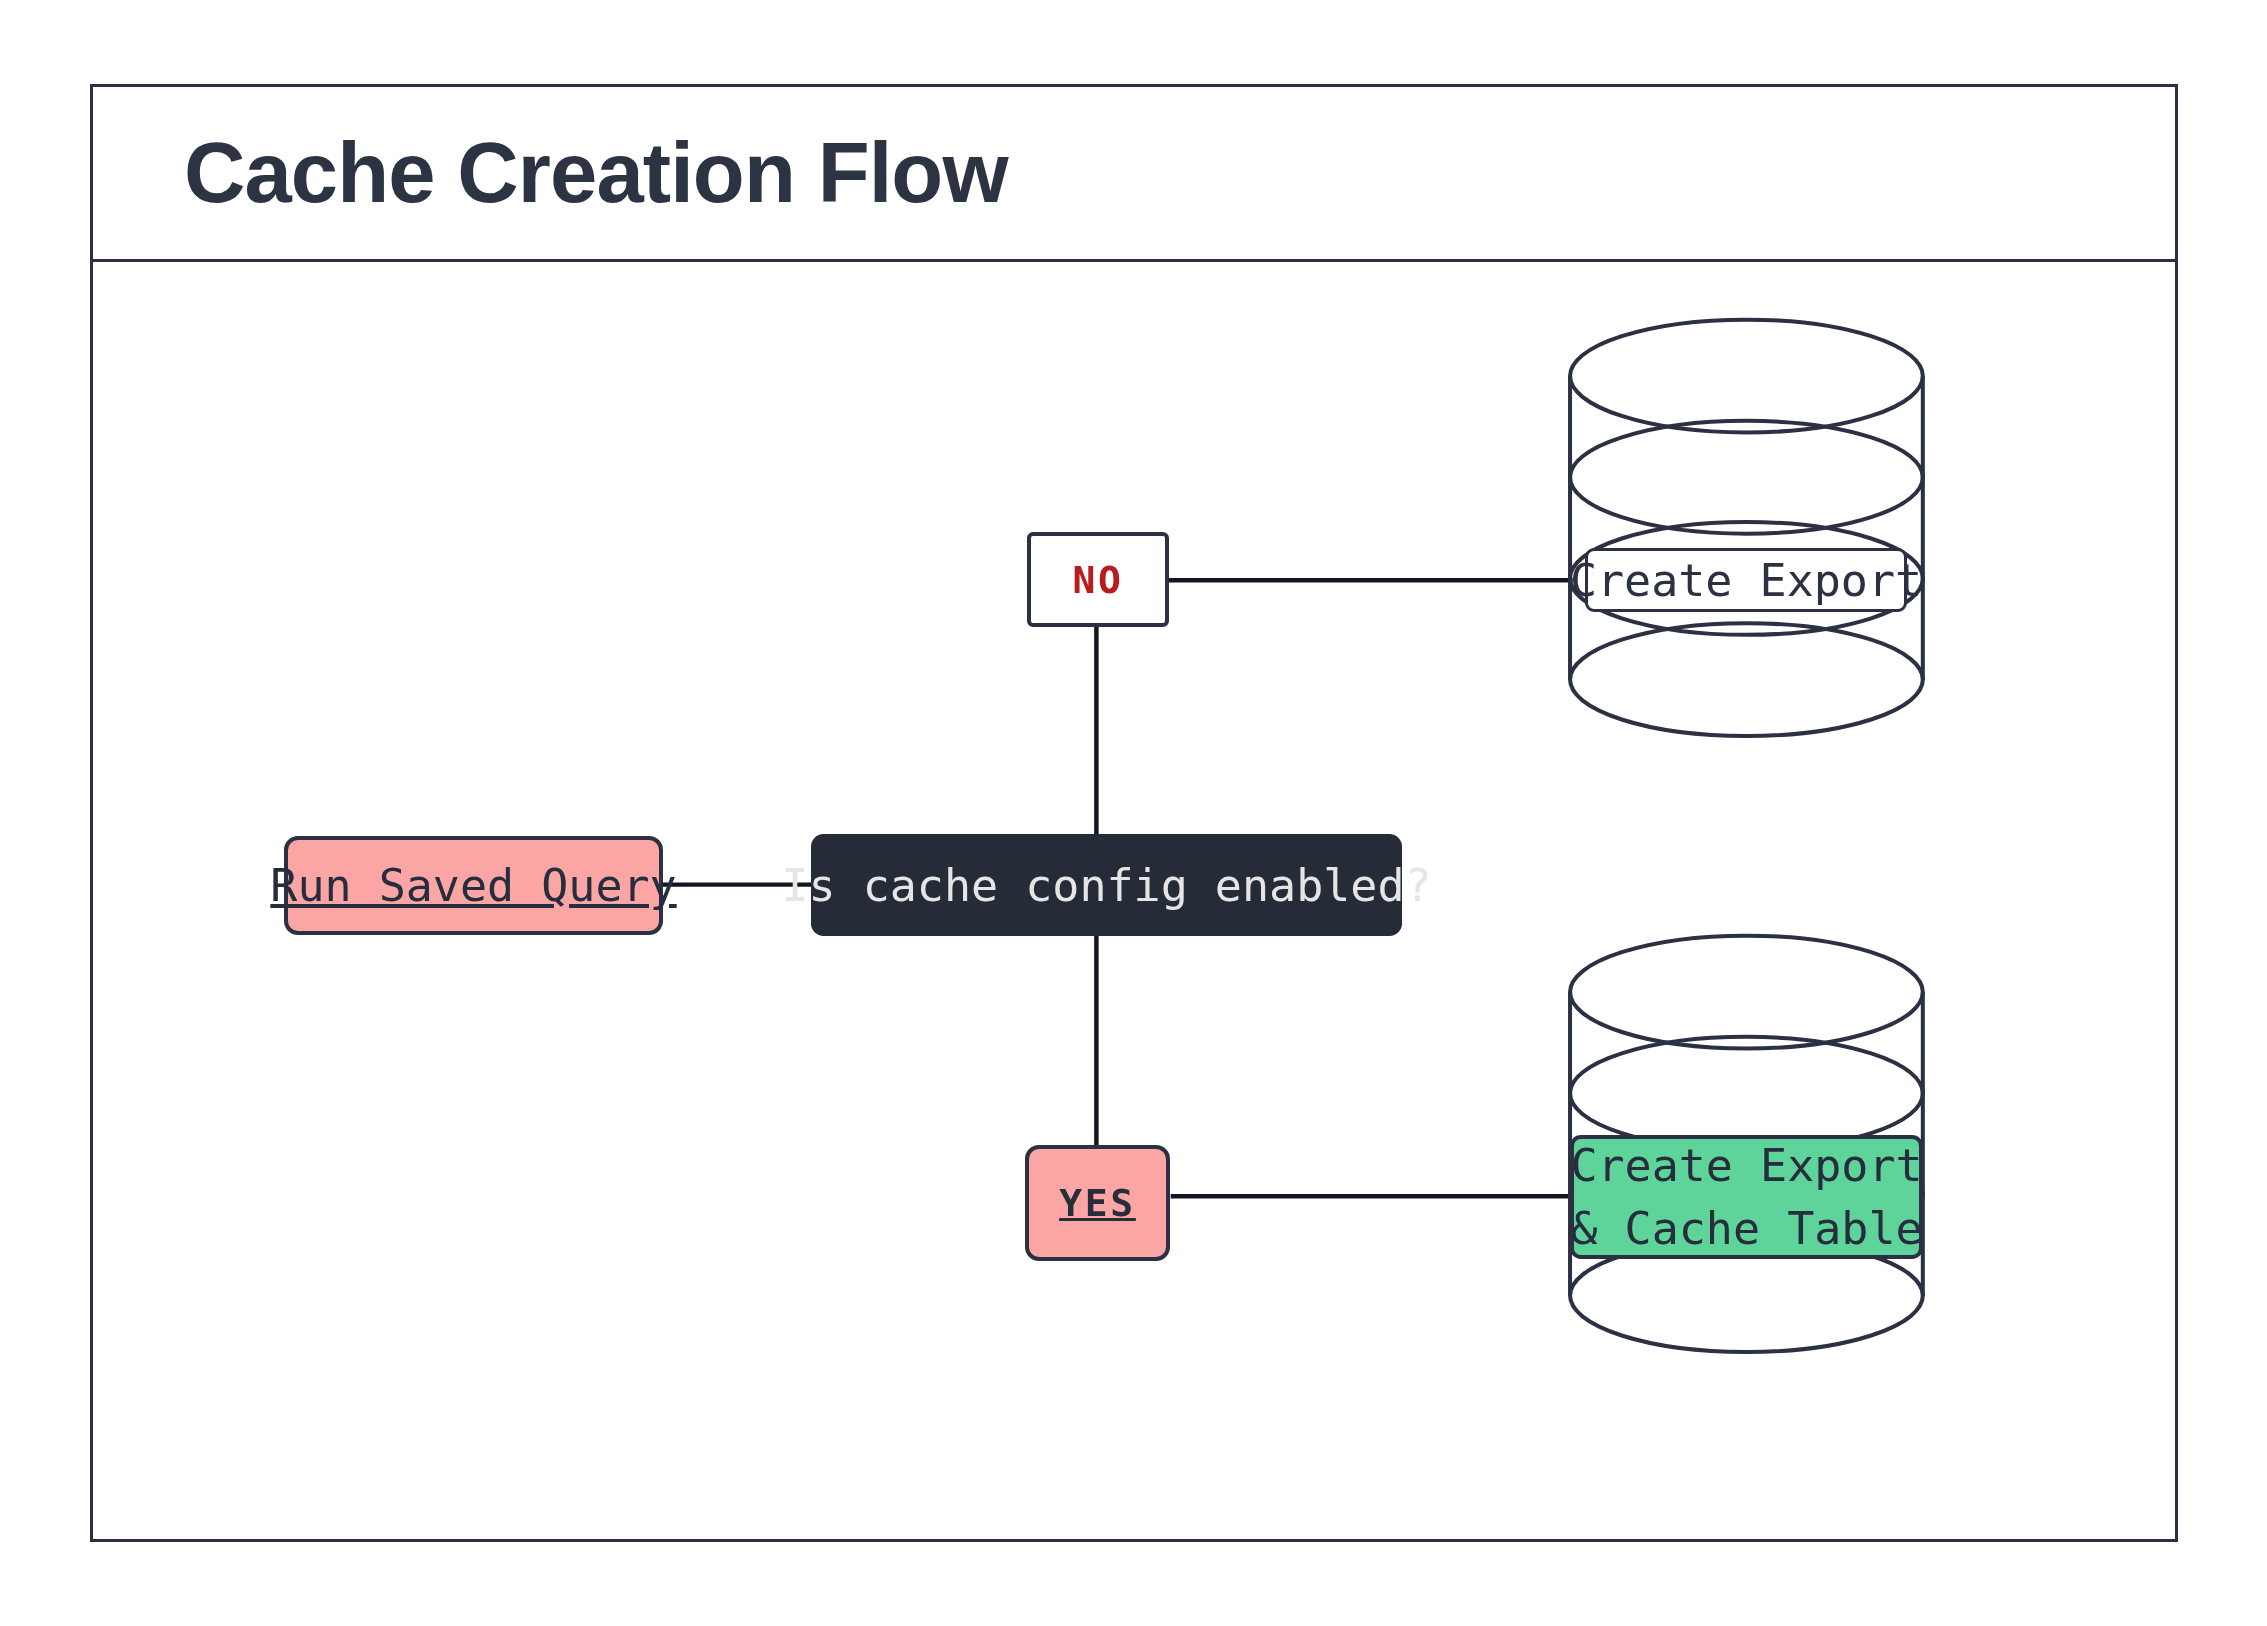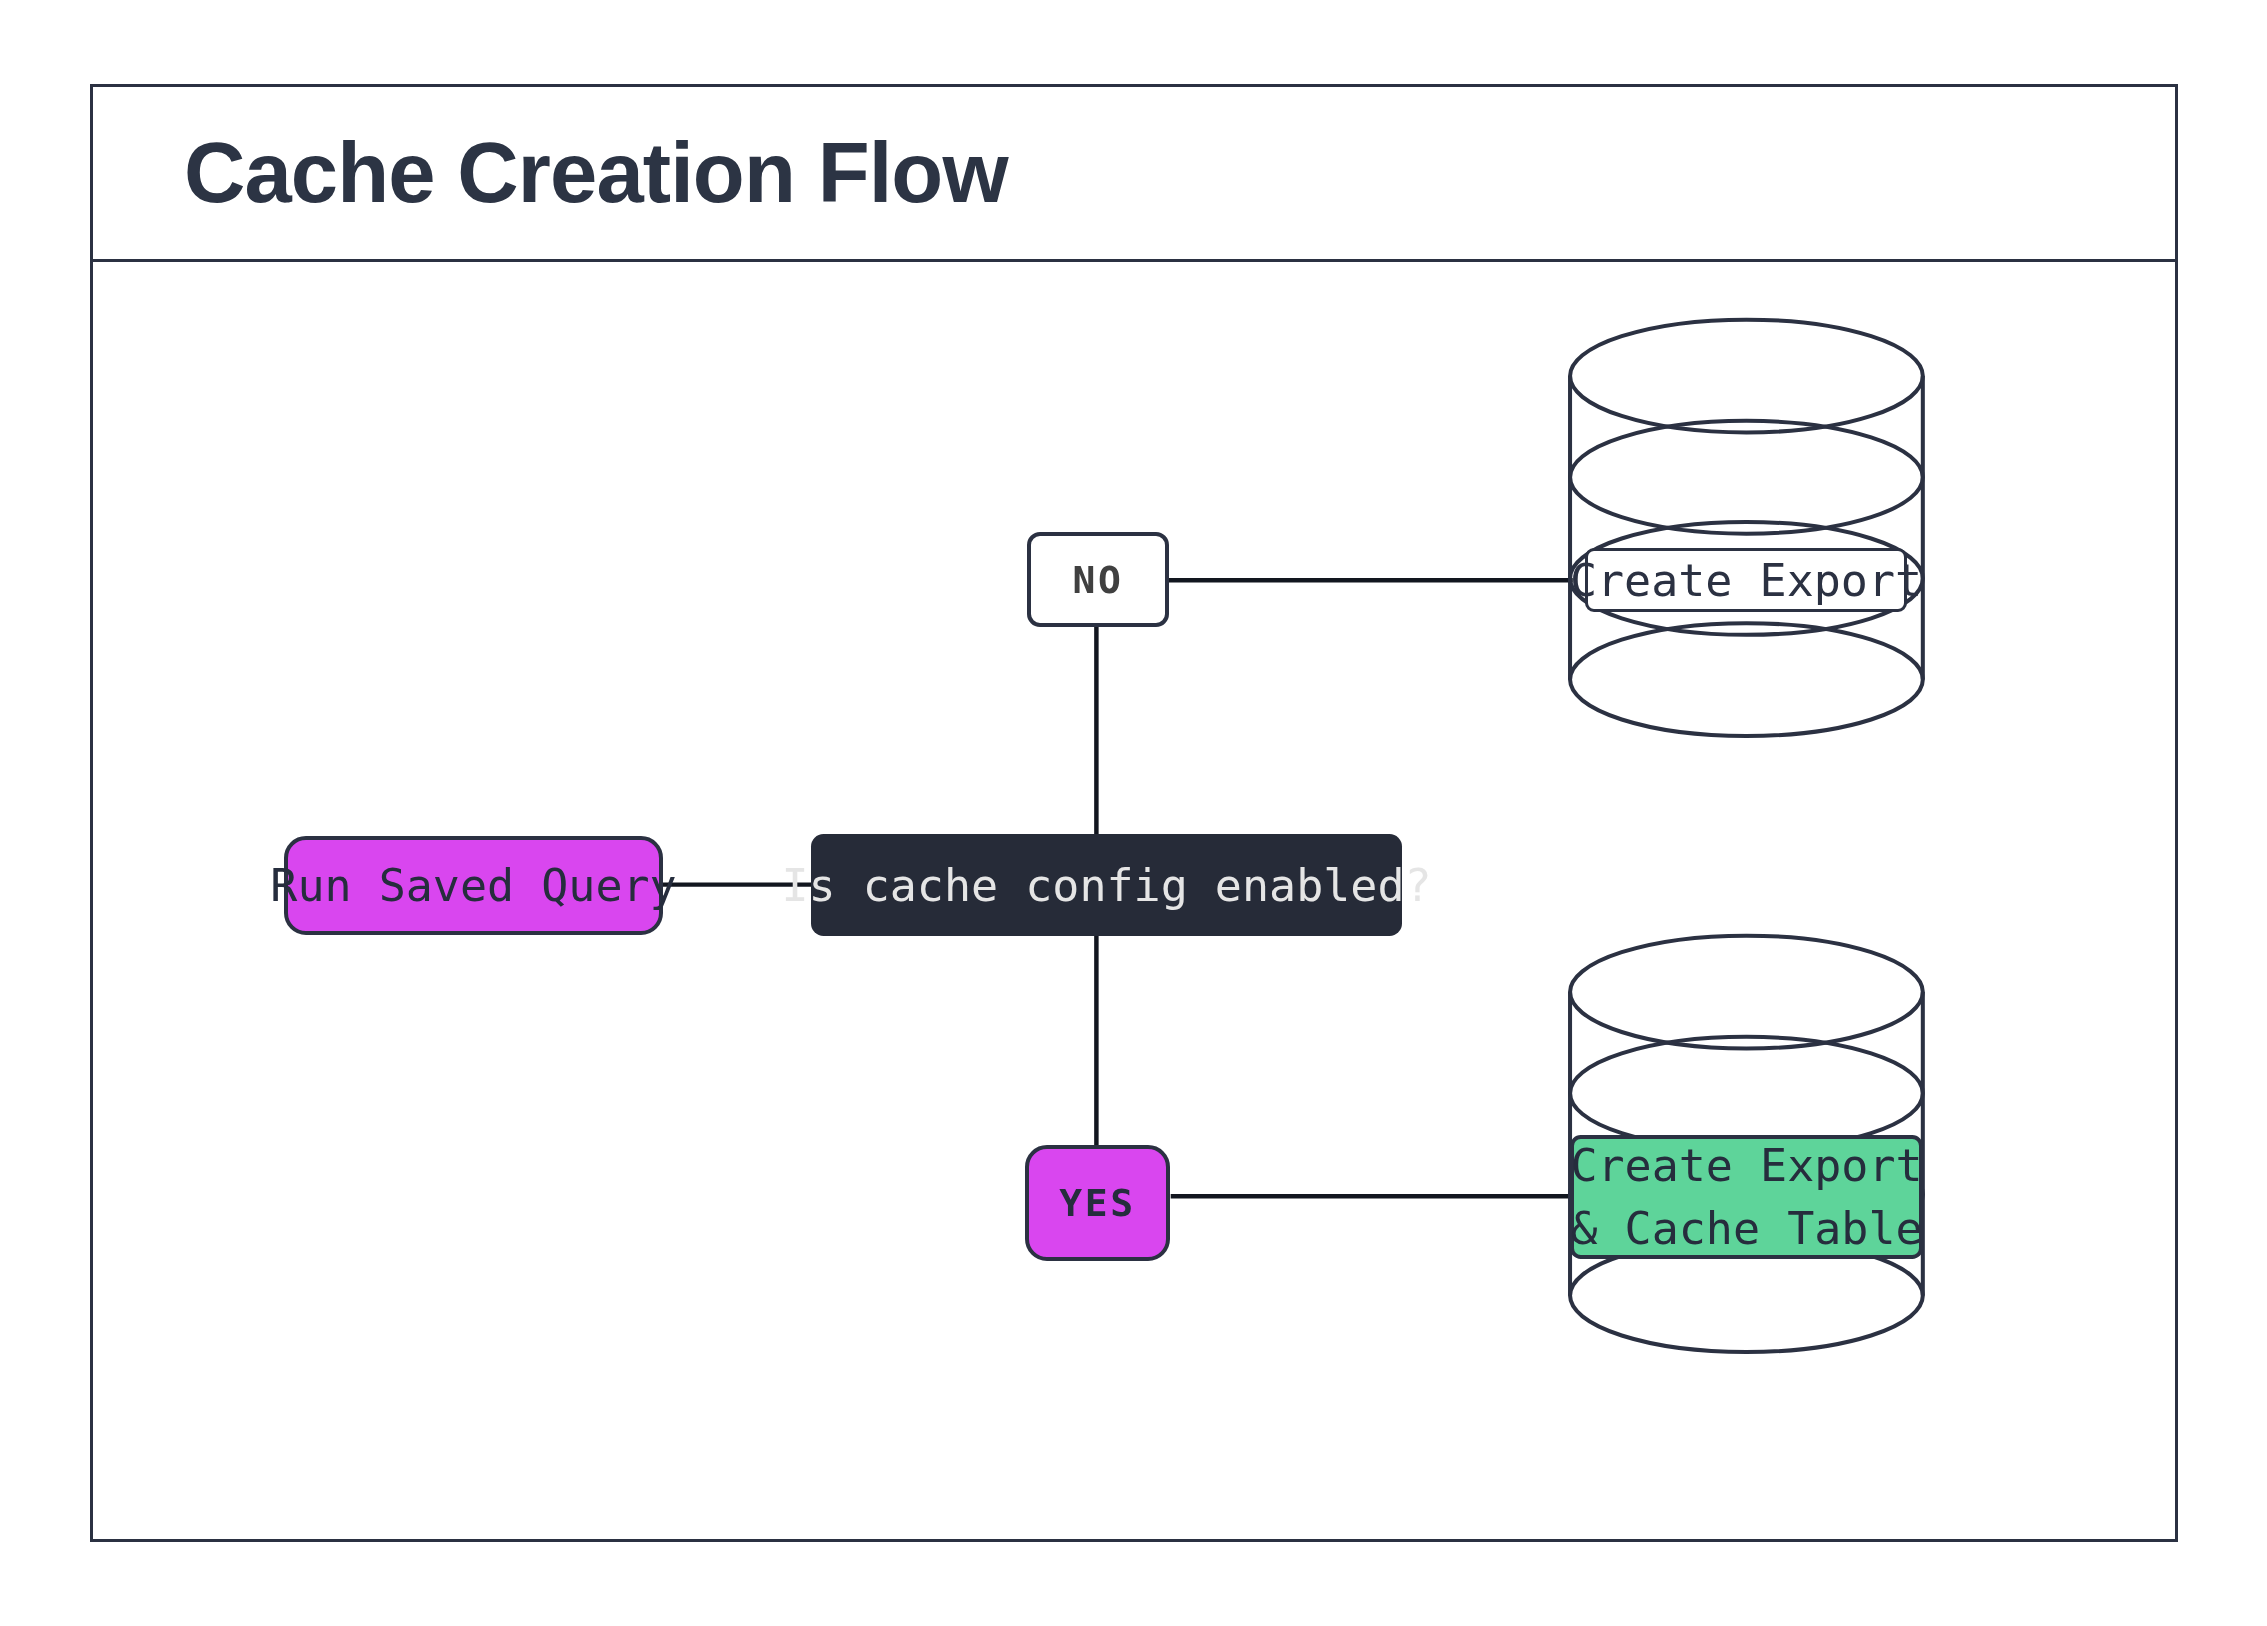--- a/index.html
+++ b/index.html
@@ -33,35 +33,36 @@
     white-space:nowrap;
   }
   svg.flow{position:absolute;left:0;top:0;width:2268px;height:1626px;}
   .node{
     position:absolute;
     display:flex;align-items:center;justify-content:center;
     box-sizing:border-box;
     white-space:nowrap;
   }
   .node-green{
-    background:#d946ef;
+    background:#fca5a5;
     border:4.5px solid #2b3142;
-    border-radius:22px;
+    border-radius:14px;
     color:#262d3d;
+    text-decoration:underline;
   }
   .node-dark{
     background:#262b38;
     border-radius:12.5px;
     color:#e5e5e5;
   }
   .node-white{
     background:#ffffff;
     border:4.5px solid #2b3142;
-    border-radius:13px;
-    color:#404040;
+    border-radius:6px;
+    color:#b91c1c;
   }
   .mono-38{font-size:45px;}
   .tag{
     font-size:38px;font-weight:bold;letter-spacing:2.7px;
   }
   .cyl-label-white{
     position:absolute;
     display:flex;align-items:center;justify-content:center;
     background:#ffffff;
     border:3.6px solid #2b3142;

